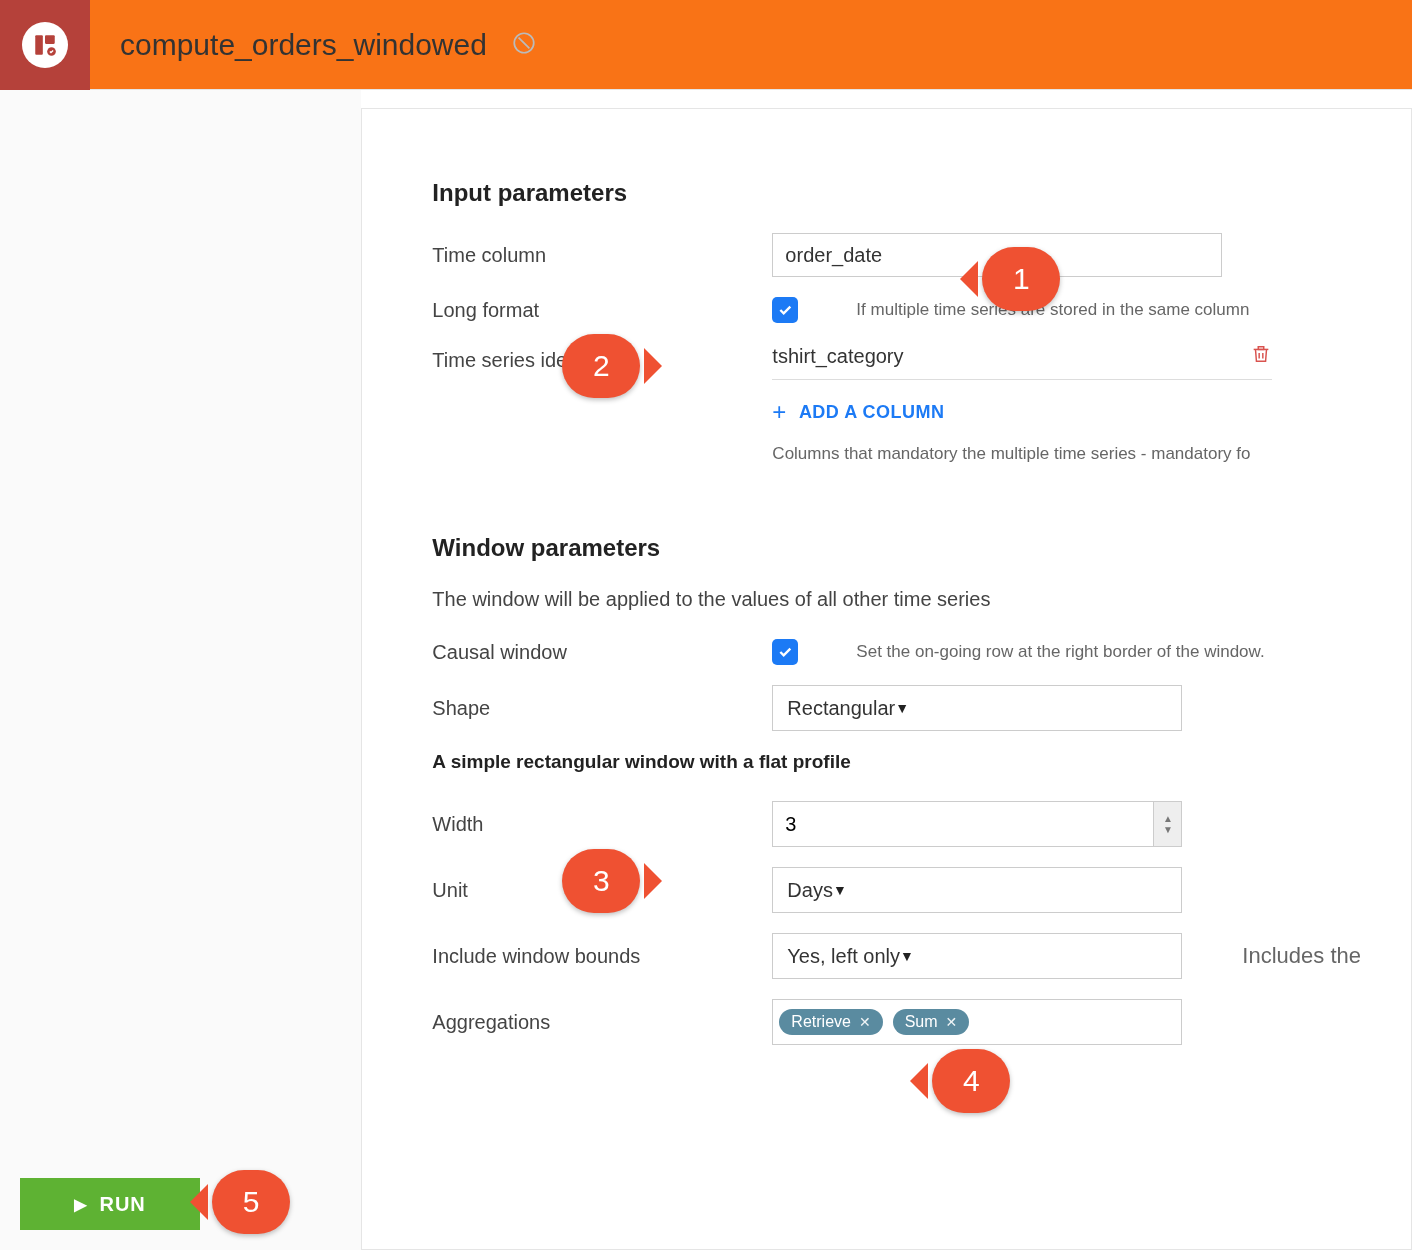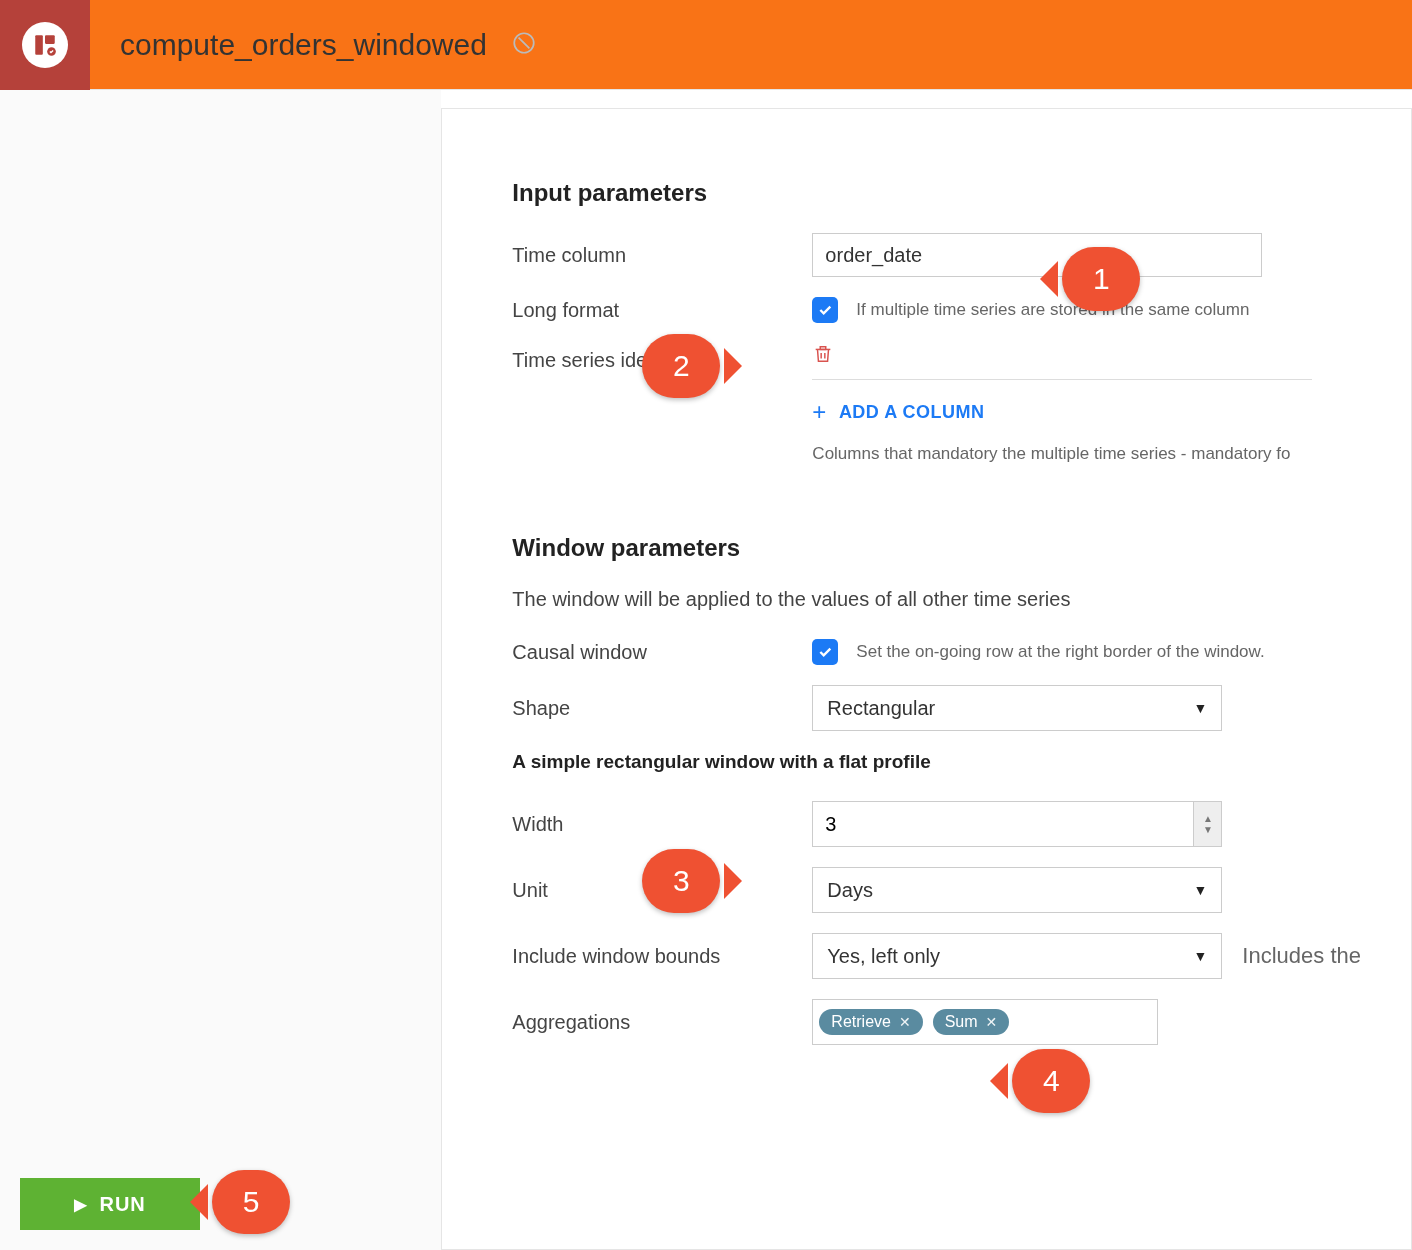--- a/index.html
+++ b/index.html
@@ -66,20 +66,21 @@
   .section-heading {
     font-size: 24px;
     font-weight: 700;
     color: #222;
     margin-bottom: 26px;
   }
   .form-row {
     display: flex;
     align-items: center;
     margin-bottom: 20px;
+    gap: 40px;
   }
   .form-row .label {
     width: 300px;
     font-size: 20px;
     color: #444;
   }
   .text-input {
     border: 1px solid #ccc;
     height: 44px;
     width: 450px;
@@ -112,21 +113,21 @@
     justify-content: center;
     font-size: 10px;
     color: #777;
   }
   .select-input {
     border: 1px solid #ccc;
     width: 410px;
     height: 46px;
     display: flex;
     align-items: center;
-    justify-content: space-between;
+    justify-content: flex-start;
     padding: 0 14px;
     font-size: 20px;
     color: #333;
     background: #fff;
   }
   .select-input .dropdown-caret { font-size:14px; color:#222;}
   .checkbox {
     width: 26px;
     height: 26px;
     background: #1c7af5;
@@ -175,21 +176,21 @@
   }
   .shape-desc {
     font-size: 19px;
     font-weight: 700;
     color: #222;
     margin: 10px 0 28px;
   }
   .tag-container {
     border: 1px solid #ccc;
     min-height: 46px;
-    width: 346px;
+    width: 410px;
     display: flex;
     align-items: center;
     padding: 4px 6px;
     gap: 10px;
   }
   .tag {
     background: #5a8ba0;
     color: #fff;
     border-radius: 16px;
     padding: 4px 12px;
@@ -294,20 +295,21 @@
             <path d="M5 12l5 5L20 7"></path>
           </svg>
       </div>
       <div class="hint">If multiple time series are stored in the same column</div>
     </div>
 
     <div class="form-row" style="align-items:flex-start;">
       <div class="label" style="padding-top:6px;">Time series identifiers</div>
       <div style="width:500px;">
         <div class="identifier-row">
+          <div class="val">tshirt_category</div>
           <span class="trash-icon">
             <svg width="22" height="22" viewBox="0 0 24 24" fill="none" stroke="#d9534f" stroke-width="1.6">
                 <path d="M4 7h16"></path>
                 <path d="M9 4h6v3H9z"></path>
                 <path d="M6 7l1 13h10l1-13"></path>
                 <path d="M10 11v6M14 11v6"></path>
               </svg>
           </span>
         </div>
         <div class="add-column">

